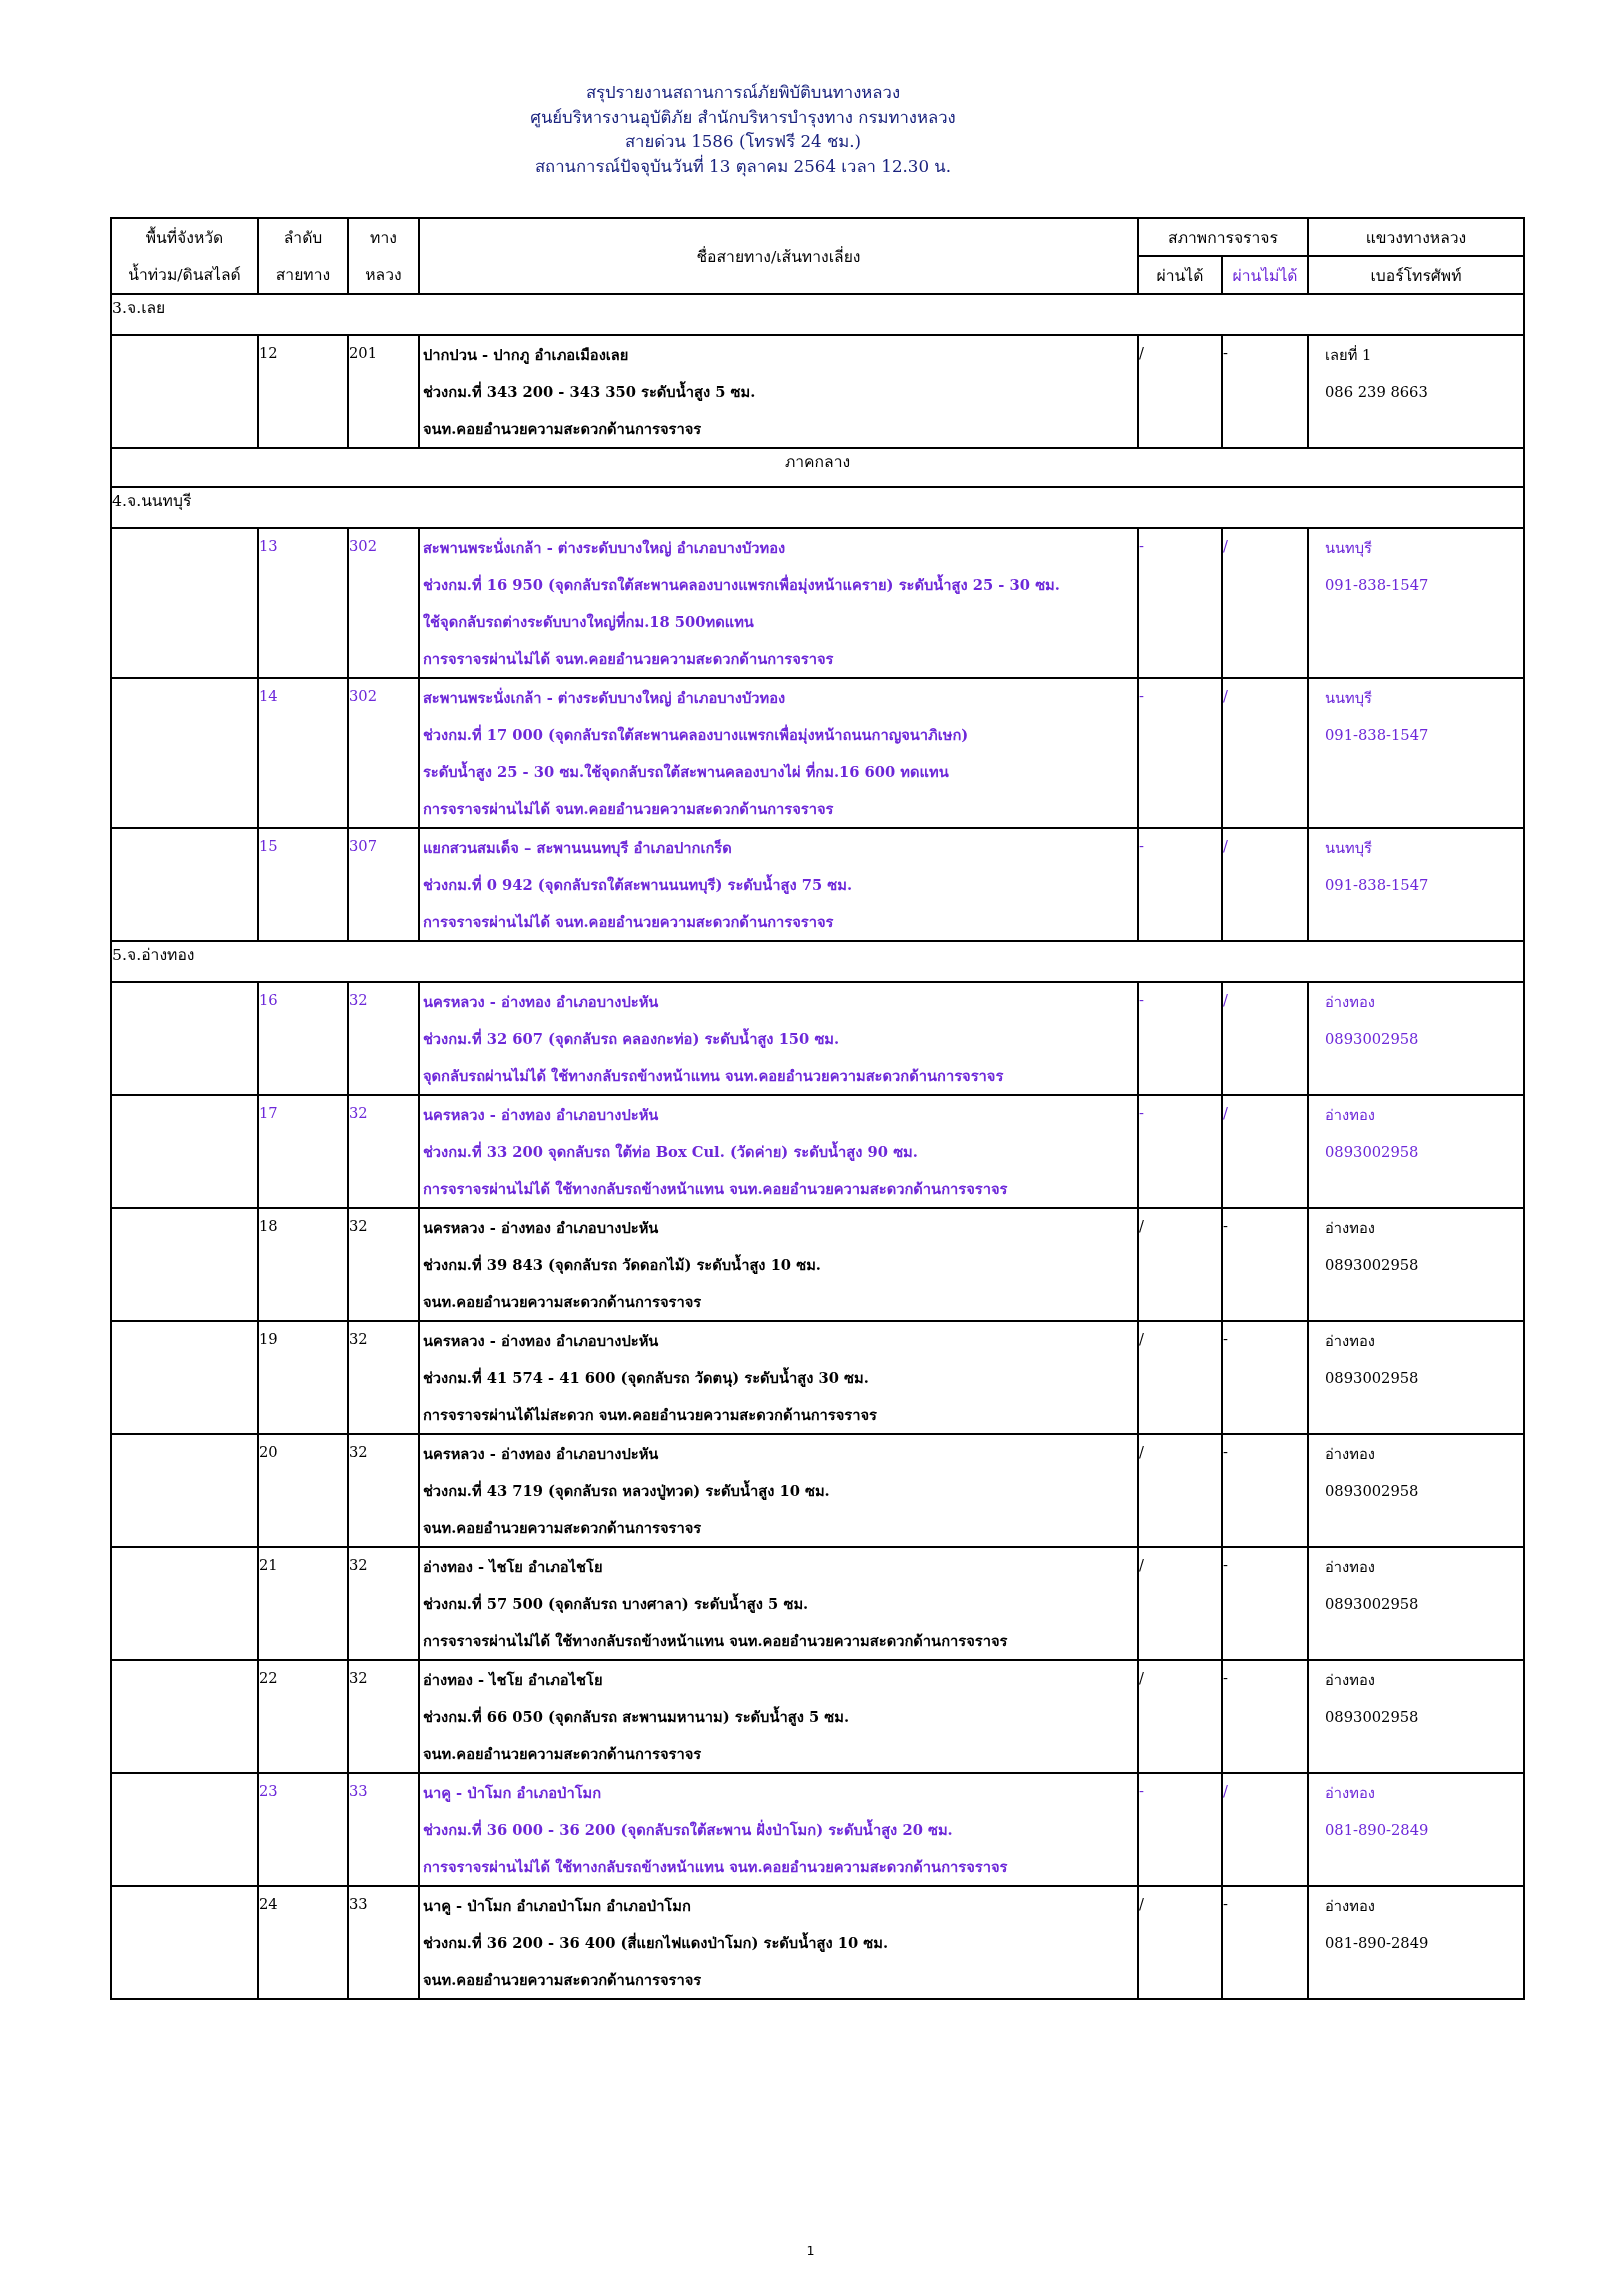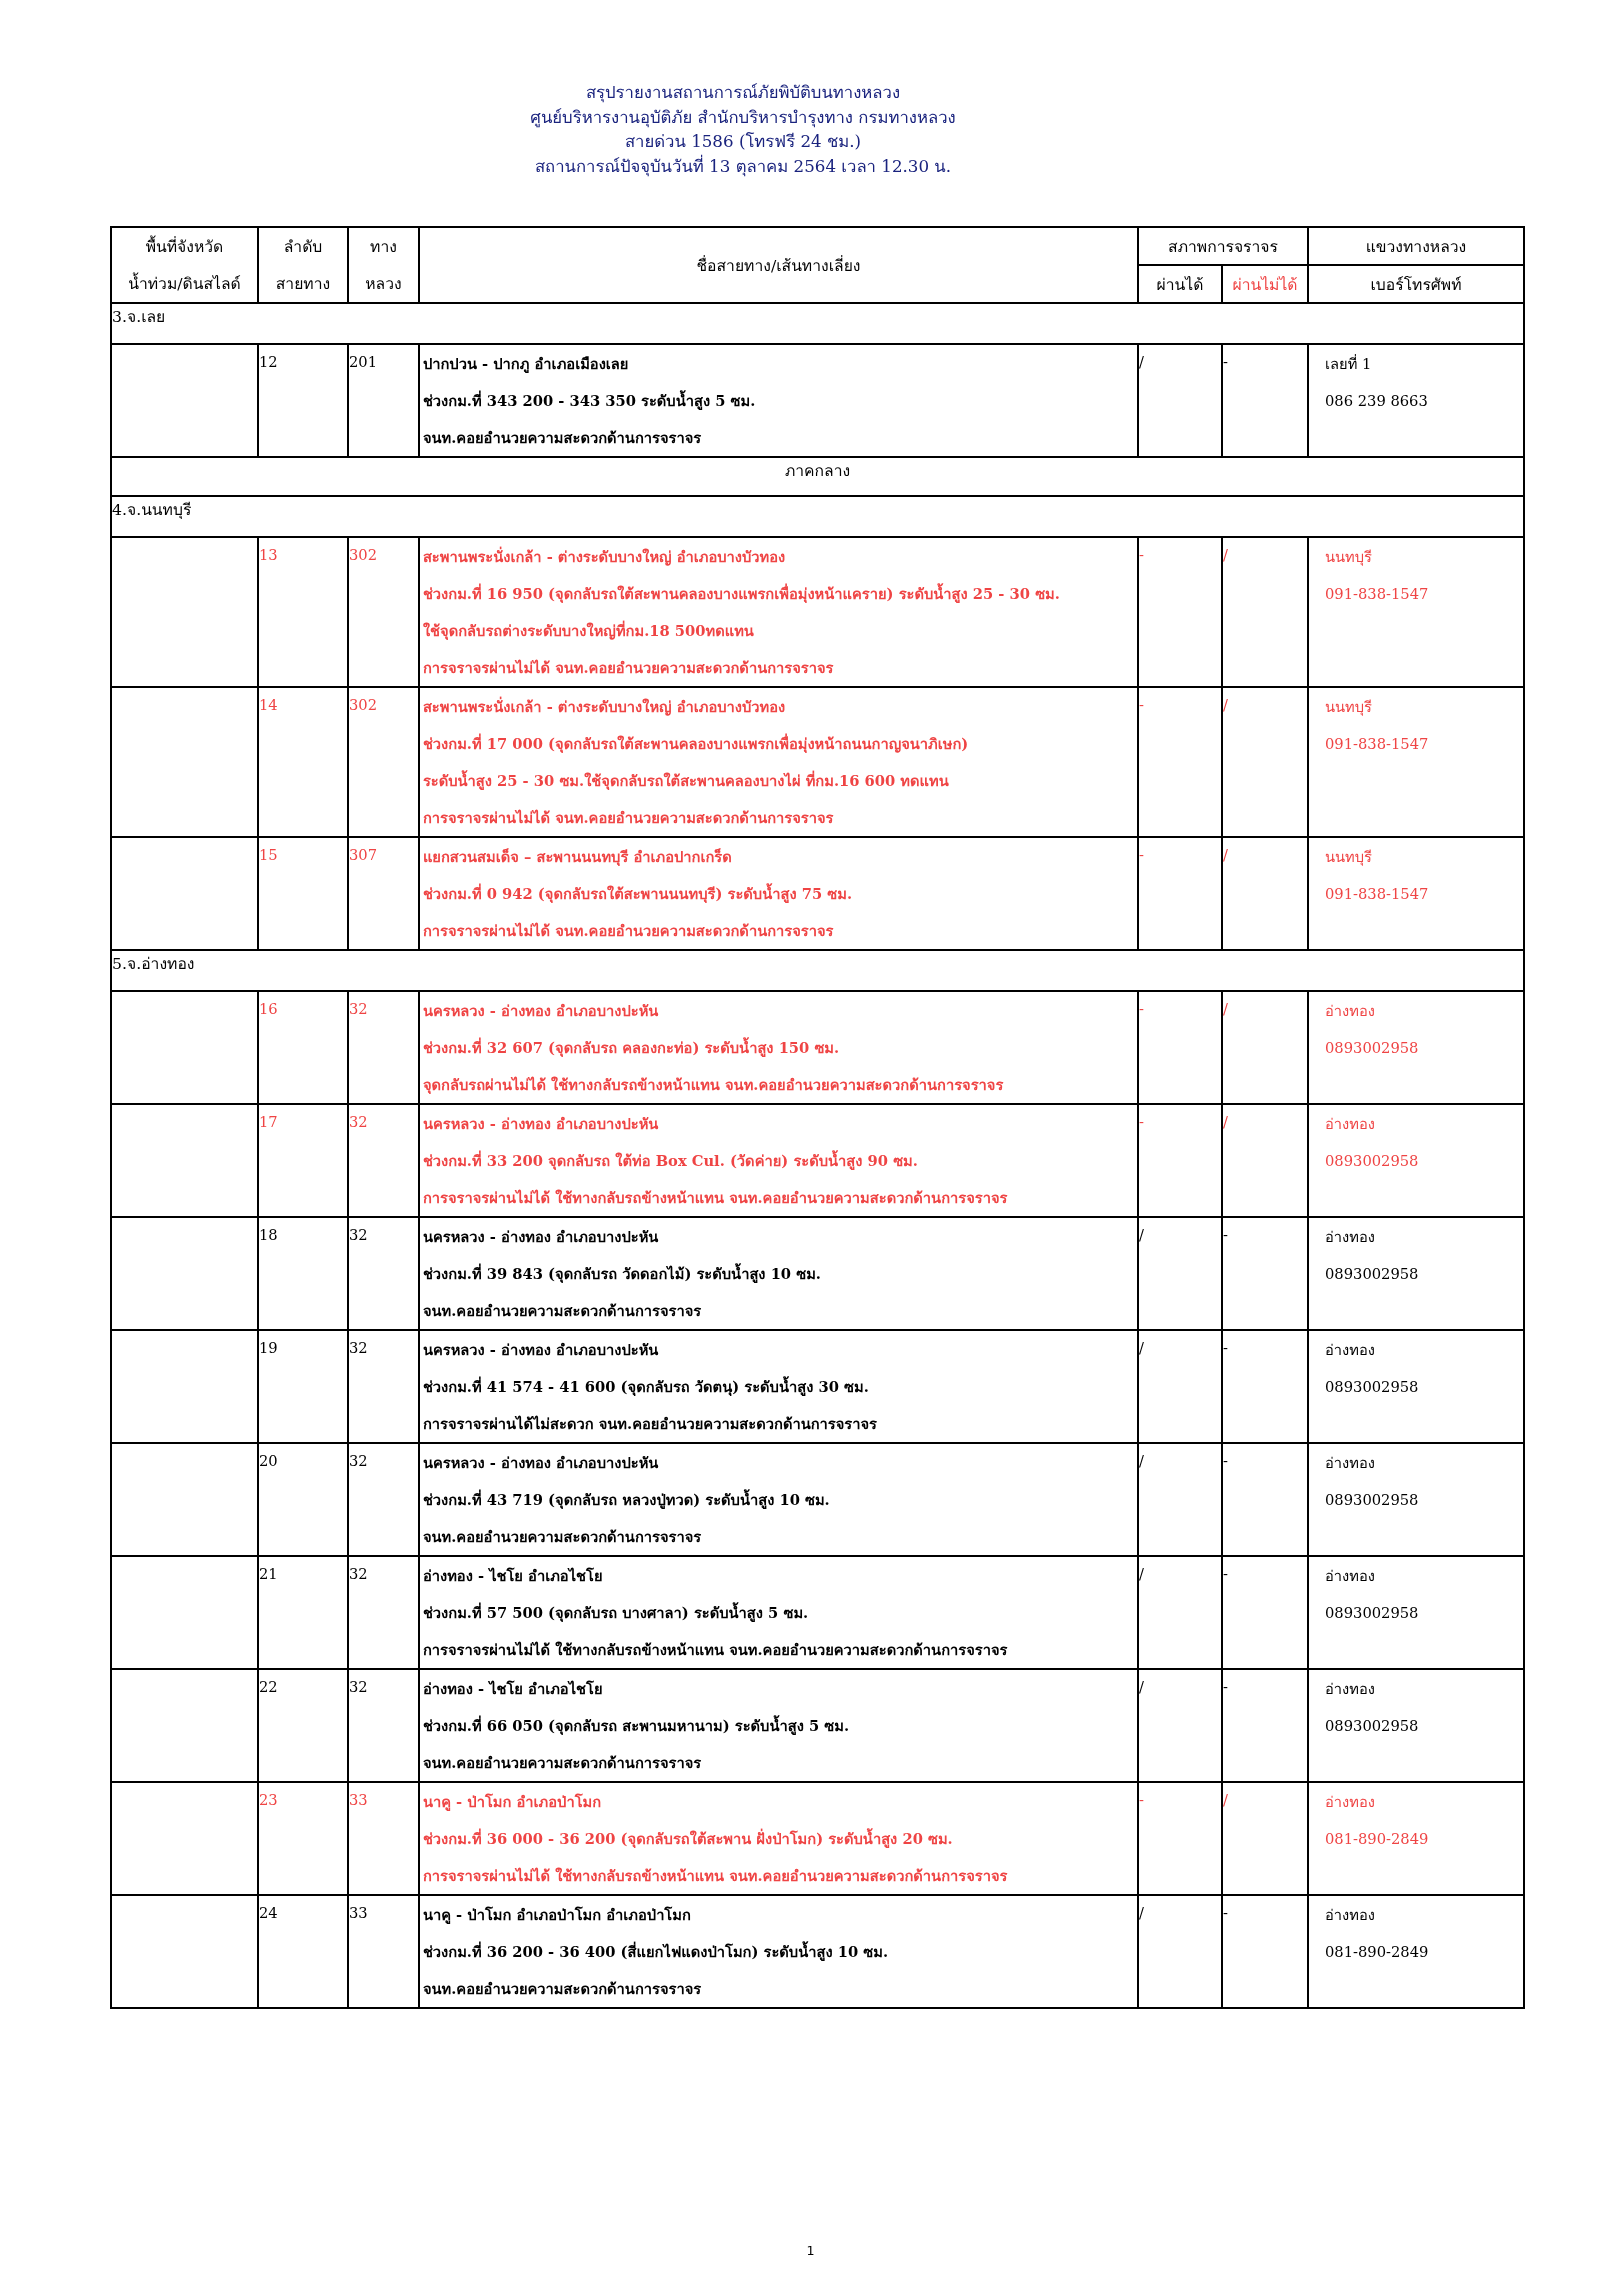--- a/index.html
+++ b/index.html
@@ -1,30 +1,30 @@
 <!DOCTYPE html>
 <html><head>
 <meta charset="utf-8">
 <style>
   html, body { margin: 0; padding: 0; background: #ffffff; }
   body { width: 1621px; height: 2292px; position: relative; font-family: "DejaVu Serif", "Liberation Serif", serif; color: #000; }
   .header { position: absolute; left: 0; width: 1486px; top: 80px; text-align: center; color: #1a237e; }
   .header div { font-size: 16.7px; line-height: 24.5px; height: 24.5px; }
   table.report {
-    position: absolute; left: 110px; top: 226px; width: 1413px;
+    position: absolute; left: 110px; top: 217px; width: 1413px;
     border-collapse: collapse; table-layout: fixed;
     font-size: 14.7px;
     border-radius: 9px;
   }
   table.report td, table.report th {
     border: 2.9px solid #000; padding: 0; vertical-align: top; font-weight: normal;
   }
   .th-cell { text-align: center; vertical-align: middle !important; line-height: 37px; font-size: 15.7px; }
   .th-sub { line-height: 31px; }
-  .red { color: #ef4444; }
+  .red { color: #6d28d9; }
   .section-row td { height: 39px; vertical-align: middle; padding-left: 2.9px; font-weight: bold; font-size: 15.7px; }
   .region-row td { text-align: center; height: 37px; vertical-align: middle; font-size: 15.7px; font-weight: bold; }
   .c { text-align: left; padding-top: 7.8px !important; }
   .route-line { line-height: 37px; padding-left: 2.9px; white-space: nowrap; font-weight: bold; }
   .office-line { line-height: 37px; padding-left: 16px; }
   .pagenum { position: absolute; top: 2243px; left: 0; width: 1621px; text-align: center; font-size: 12.7px; font-family: "DejaVu Sans", sans-serif; }
 </style>
 </head>
 <body>
 

